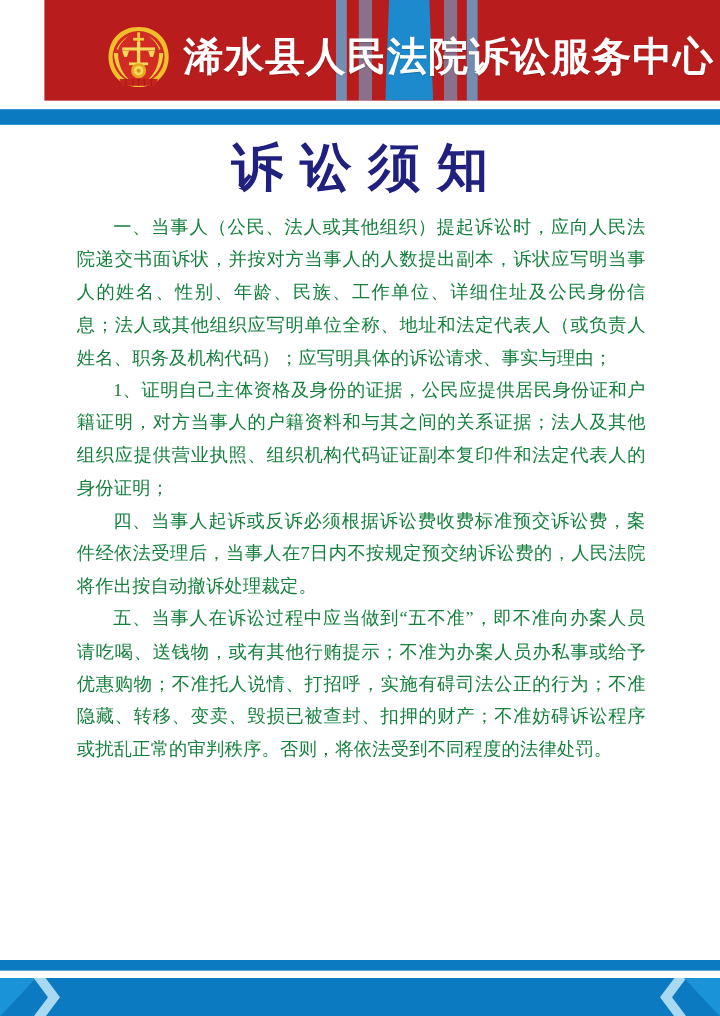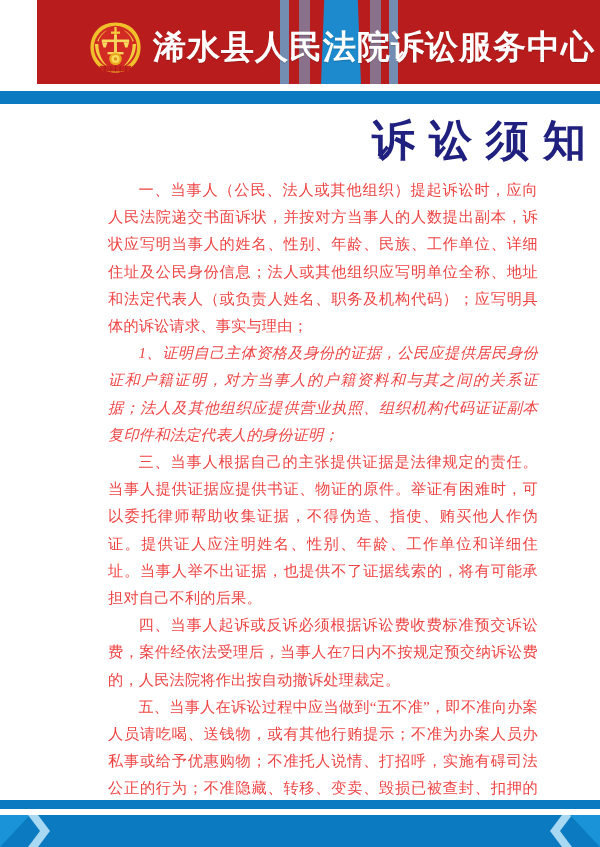--- a/index.html
+++ b/index.html
@@ -42,40 +42,40 @@
     background:#ffffff;
   }
   .hdr-bar{
     position:absolute; left:0; top:91px; width:600px; height:13px;
     background:#0b7ac0;
   }
 
   
   .doc-title{
     position:absolute; left:0; top:112px; width:600px;
-    text-align:right;
+    text-align:center;
     font-family:"DejaVu Sans","Liberation Sans",sans-serif;
     font-size:43px; font-weight:bold; color:#20207f;
     letter-spacing:14px; text-indent:14px;
     line-height:56px;
   }
 
   
   .body-wrap{
     position:absolute; left:64px; top:176px;
     width:474px;
   }
   .para{
     font-family:"Liberation Serif","DejaVu Serif",serif;
-    font-size:15.2px; color:#ef4444; line-height:27.2px;
+    font-size:15.2px; color:#15803d; line-height:27.2px;
     text-align:justify; text-justify:inter-ideograph;
-    margin-bottom:0px; letter-spacing:.2px;margin-left:44px;
+    margin-bottom:0px; letter-spacing:.2px;
   }
   .para.indent{ text-indent:2em; }
-  .para.sub{ text-indent:2em;font-style:italic; }
+  .para.sub{ text-indent:2em; }
 
   
   .ftr-line{
     position:absolute; left:0; top:800px; width:600px; height:9px;
     background:#0b7ac0;
   }
   .ftr-gap{
     position:absolute; left:0; top:809px; width:600px; height:6px;
     background:#ffffff;
   }
@@ -161,21 +161,20 @@
 </div>
 
 <div class="hdr-gap"></div>
 <div class="hdr-bar"></div>
 
 <div class="doc-title">诉讼须知</div>
 
 <div class="body-wrap">
   <p class="para indent">一、当事人（公民、法人或其他组织）提起诉讼时，应向人民法院递交书面诉状，并按对方当事人的人数提出副本，诉状应写明当事人的姓名、性别、年龄、民族、工作单位、详细住址及公民身份信息；法人或其他组织应写明单位全称、地址和法定代表人（或负责人姓名、职务及机构代码）；应写明具体的诉讼请求、事实与理由；</p>
   <p class="para sub">1、证明自己主体资格及身份的证据，公民应提供居民身份证和户籍证明，对方当事人的户籍资料和与其之间的关系证据；法人及其他组织应提供营业执照、组织机构代码证证副本复印件和法定代表人的身份证明；</p>
-  <p class="para indent">三、当事人根据自己的主张提供证据是法律规定的责任。当事人提供证据应提供书证、物证的原件。举证有困难时，可以委托律师帮助收集证据，不得伪造、指使、贿买他人作伪证。提供证人应注明姓名、性别、年龄、工作单位和详细住址。当事人举不出证据，也提供不了证据线索的，将有可能承担对自己不利的后果。</p>
   <p class="para indent">四、当事人起诉或反诉必须根据诉讼费收费标准预交诉讼费，案件经依法受理后，当事人在7日内不按规定预交纳诉讼费的，人民法院将作出按自动撤诉处理裁定。</p>
   <p class="para indent">五、当事人在诉讼过程中应当做到“五不准”，即不准向办案人员请吃喝、送钱物，或有其他行贿提示；不准为办案人员办私事或给予优惠购物；不准托人说情、打招呼，实施有碍司法公正的行为；不准隐藏、转移、变卖、毁损已被查封、扣押的财产；不准妨碍诉讼程序或扰乱正常的审判秩序。否则，将依法受到不同程度的法律处罚。</p>
 </div>
 
 <div class="ftr-line"></div>
 <div class="ftr-gap"></div>
 <div class="footer">
   <div class="f-tri-l"></div>
   <div class="f-chev-l"></div>
   <div class="f-chev-r"></div>

